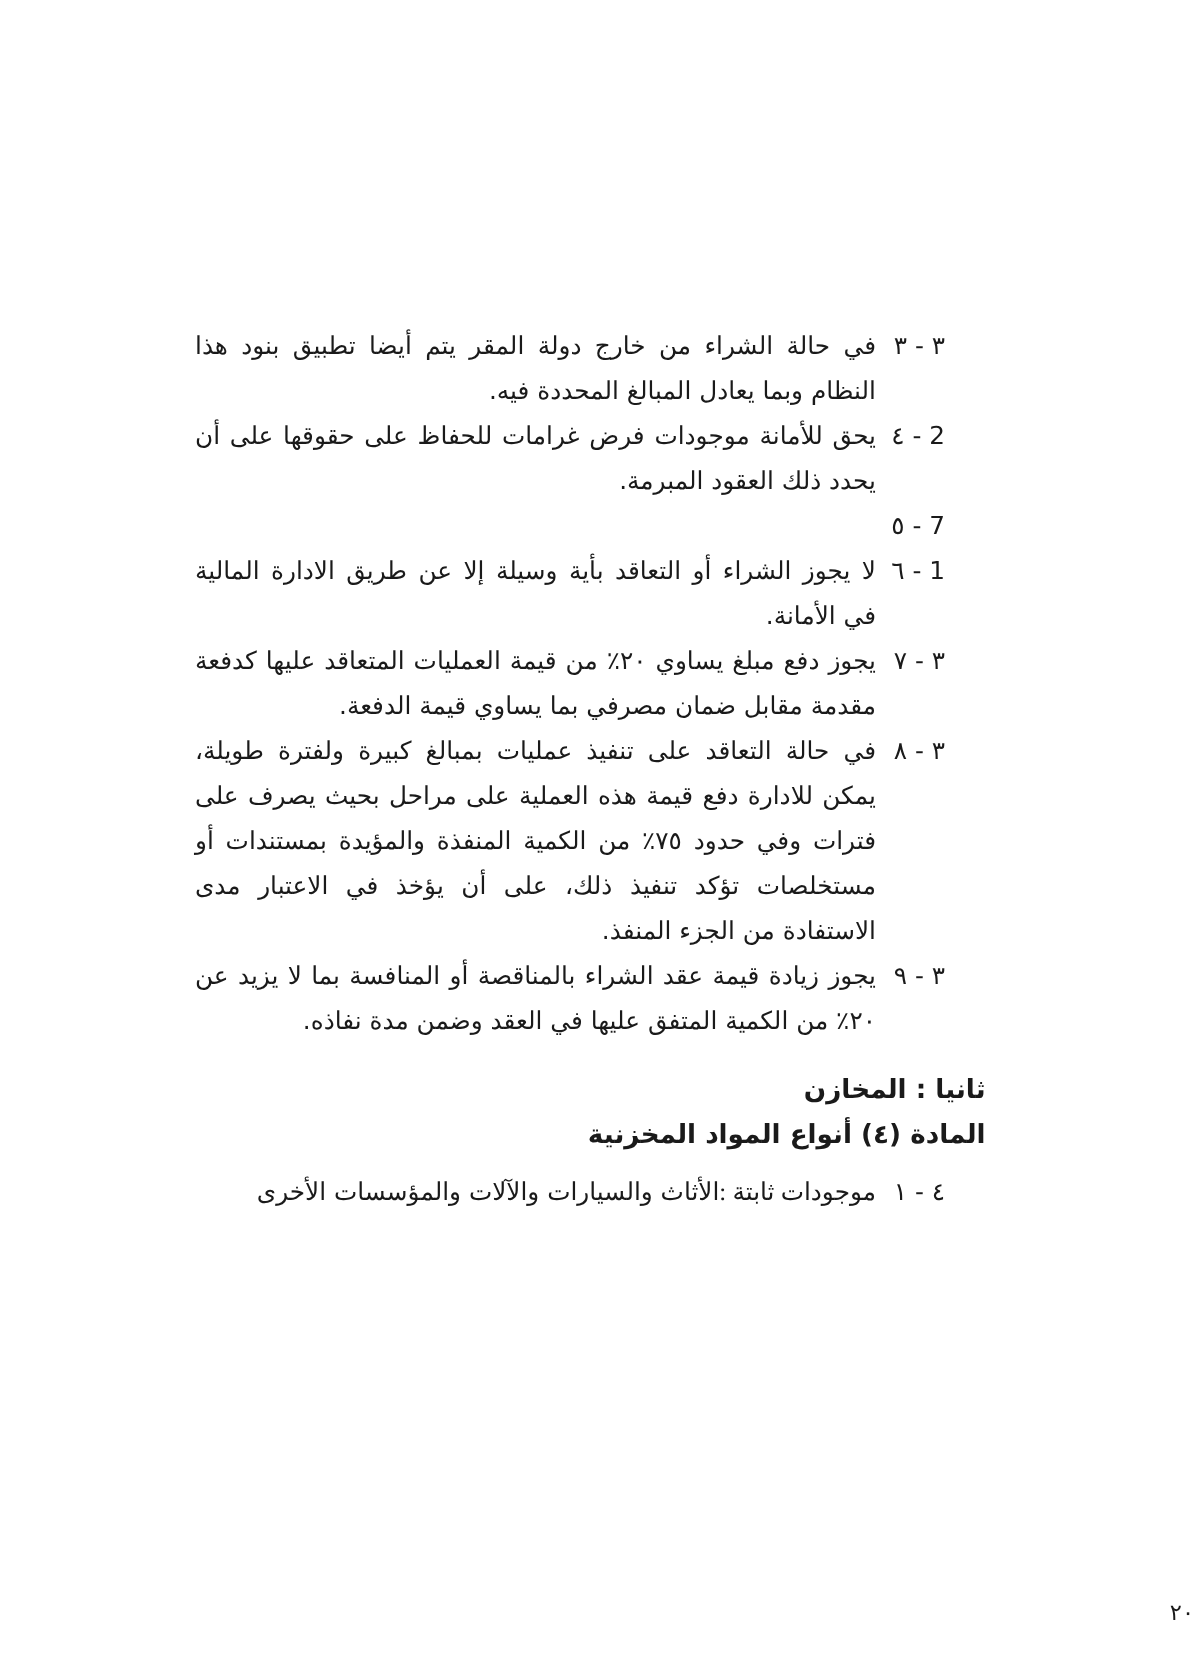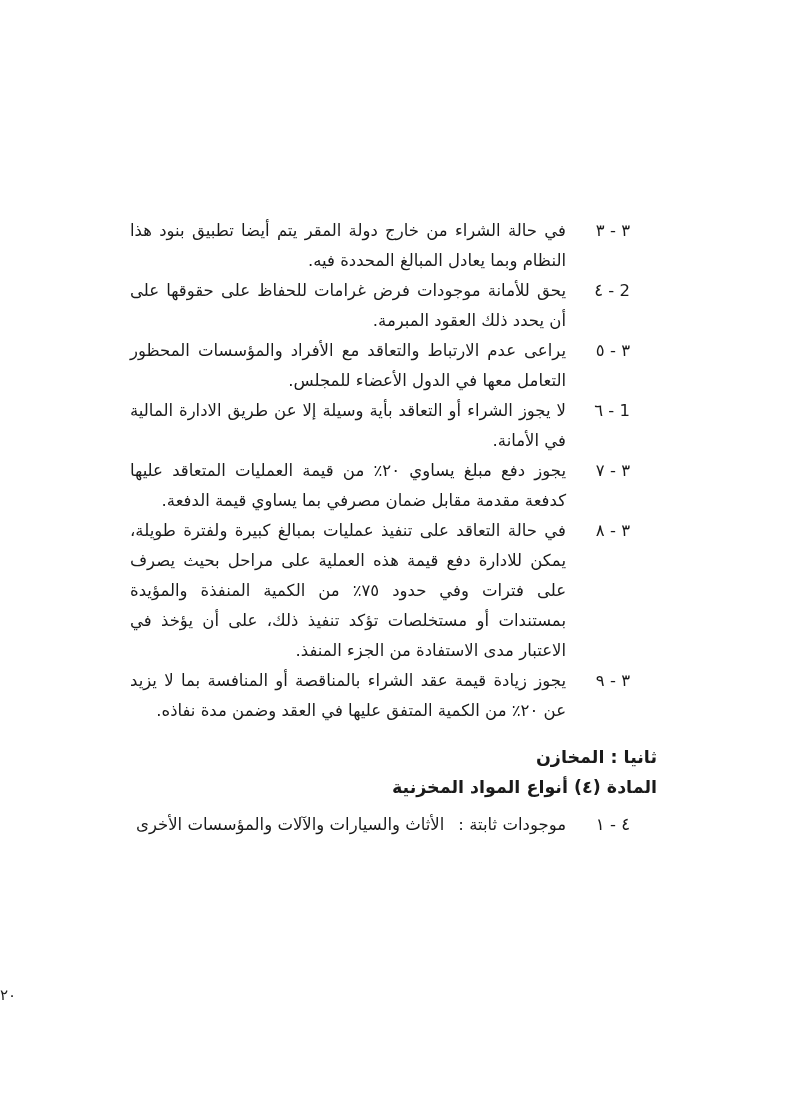--- a/index.html
+++ b/index.html
@@ -28,49 +28,49 @@
     width: 527px;
     font-size: 16.5px;
     line-height: 30px;
   }
   .item {
     display: flex;
     padding-right: 27px;
   }
   .item .num {
     flex: 0 0 46px;
-    margin-left: 18px;
+    margin-left: 0;
     white-space: nowrap;
     text-align: right;
   }
   .item .txt {
     flex: 1;
     text-align: justify;
     text-align-last: right;
   }
   .item .txt.plain {
     text-align: right;
   }
   .lbl {
-    margin-left: 14px;
+    font-family: Liberation Serif, serif;
   }
   h2.section-heading, h3.article-heading {
     font-size: 17.5px;
     font-weight: bold;
     line-height: 30px;
     text-align: right;
   }
   h2.section-heading { margin-top: 16px; }
   .sub-row { margin-top: 8px; }
   .page-number {
     position: absolute;
-    top: 984px;
+    top: 1064px;
     left: 0;
     right: 0;
-    text-align: left;
+    text-align: right;
     font-size: 15px;
     line-height: 22px;
   }
 </style>
 </head>
 <body>
 
 <div class="page">
   <main class="content">
 
@@ -78,22 +78,21 @@
       <span class="num">٣ - ٣</span>
       <p class="txt">في حالة الشراء من خارج دولة المقر يتم أيضا تطبيق بنود هذا النظام وبما يعادل المبالغ المحددة فيه.</p>
     </div>
 
     <div class="item">
       <span class="num">2 - ٤</span>
       <p class="txt">يحق للأمانة موجودات فرض غرامات للحفاظ على حقوقها على أن يحدد ذلك العقود المبرمة.</p>
     </div>
 
     <div class="item">
-      <span class="num">٣ - ٥</span>
-      <p class="txt">يراعى عدم الارتباط والتعاقد مع الأفراد والمؤسسات المحظور التعامل معها في الدول الأعضاء للمجلس.</p>
+      <span class="num">7 - ٥</span>
     </div>
 
     <div class="item">
       <span class="num">1 - ٦</span>
       <p class="txt">لا يجوز الشراء أو التعاقد بأية وسيلة إلا عن طريق الادارة المالية في الأمانة.</p>
     </div>
 
     <div class="item">
       <span class="num">٣ - ٧</span>
       <p class="txt">يجوز دفع مبلغ يساوي ٢٠٪ من قيمة العمليات المتعاقد عليها كدفعة مقدمة مقابل ضمان مصرفي بما يساوي قيمة الدفعة.</p>

